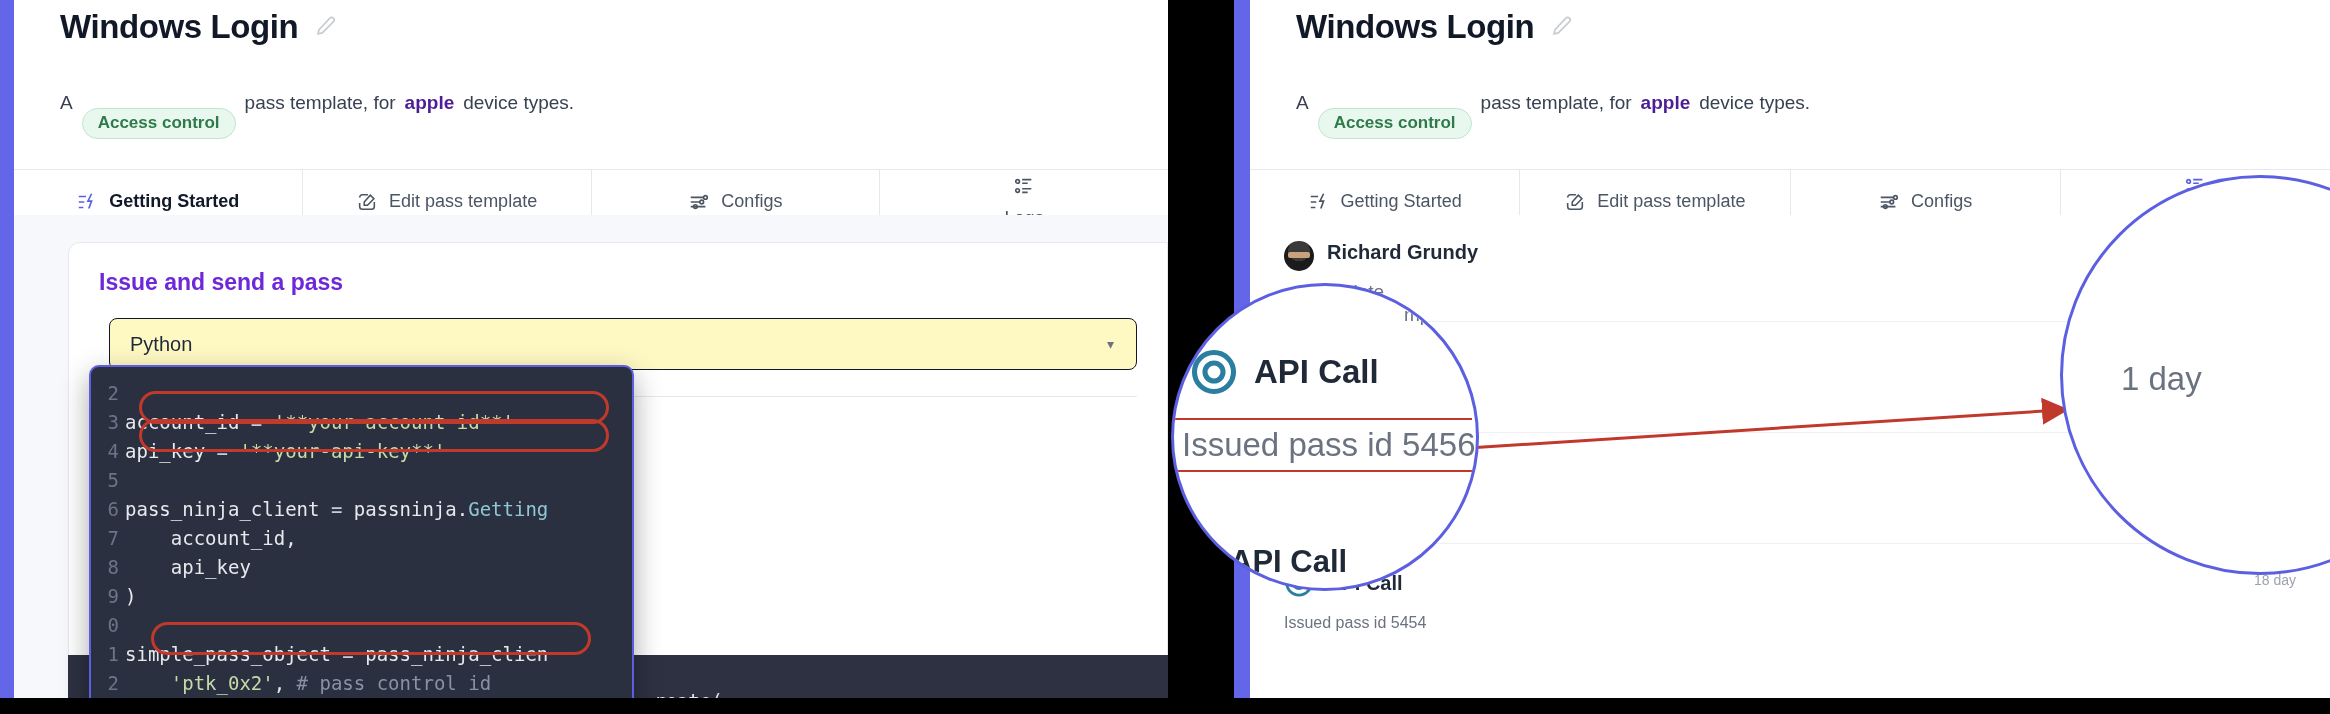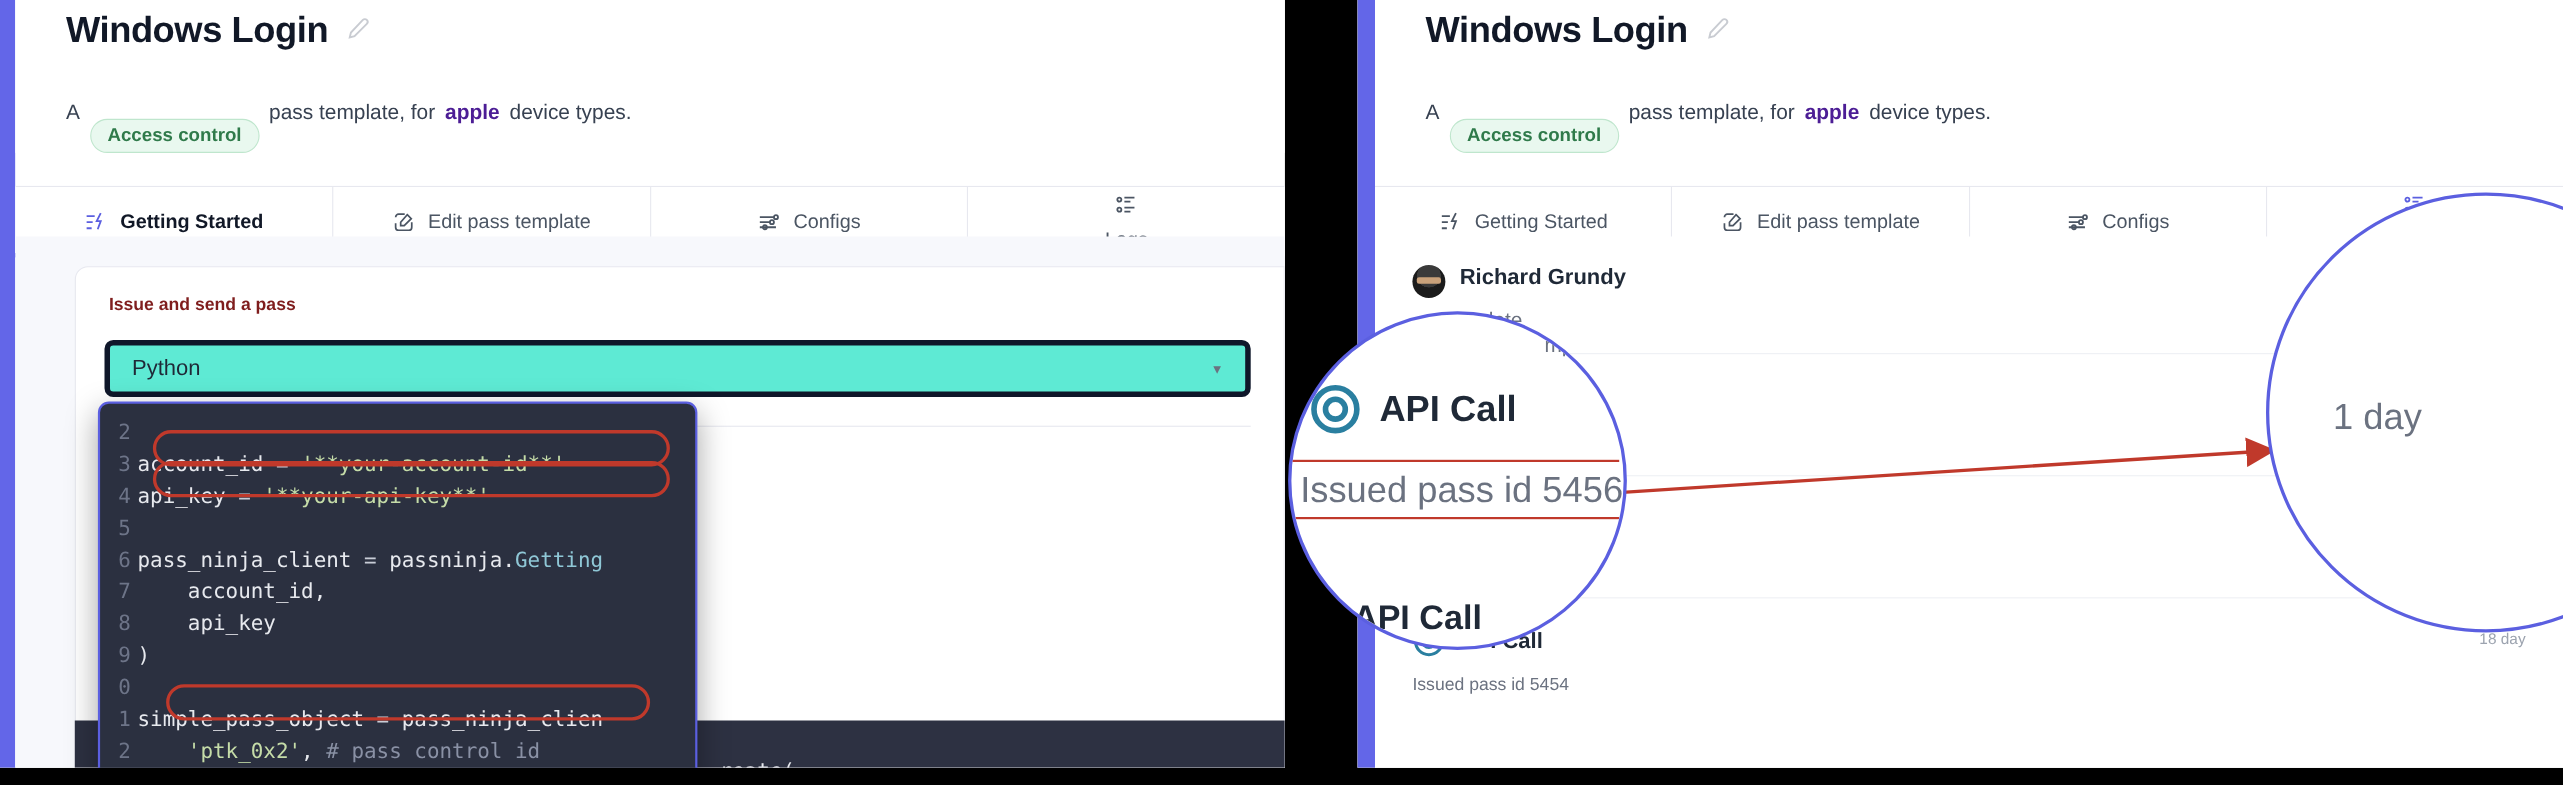--- a/index.html
+++ b/index.html
@@ -55,25 +55,25 @@
   .tab.active .ticon { color: #5b5fe0; }
   .tab .ticon svg { width: 22px; height: 22px; display: block; }
 
   
   .left-scroll { position: absolute; top: 215px; left: 0; right: 0; bottom: 0; background: #f7f8fc; }
   .card {
     position: absolute; left: 54px; right: 0; top: 27px;
     background: #fff; border: 1px solid #e7e8ef; border-radius: 12px 0 0 0;
     min-height: 460px; padding: 26px 0 0 0;
   }
-  .card-title { font-size: 16px; font-weight: 700; color: #7f1d1d; padding: 0 30px; }
+  .card-title { font-size: 23px; font-weight: 700; color: #6d28d9; padding: 0 30px; }
   .lang-select {
-    margin: 22px 30px 0 26px; height: 52px; border: 5px solid #0f172a; border-radius: 8px;
+    margin: 22px 30px 0 40px; height: 52px; border: 1px solid #0f172a; border-radius: 8px;
     display: flex; align-items: center; padding: 0 20px; font-size: 20px; color: #1f2937;
-    position: relative; background: #5eead4;
+    position: relative; background: #fef9c3;
   }
   .lang-select .caret { position: absolute; right: 22px; color: #6b7280; font-size: 14px; }
   .docs-line { margin: 26px 30px 0; font-size: 19px; color: #1f2937; padding-top: 14px; border-top: 1px solid #e7e8ef;}
   .docs-line a { color: #111827; text-decoration: underline; }
 
   
   .code-surface {
     position: absolute; left: 54px; right: 0; top: 440px; bottom: 0;
     background: #2d3142;
   }

